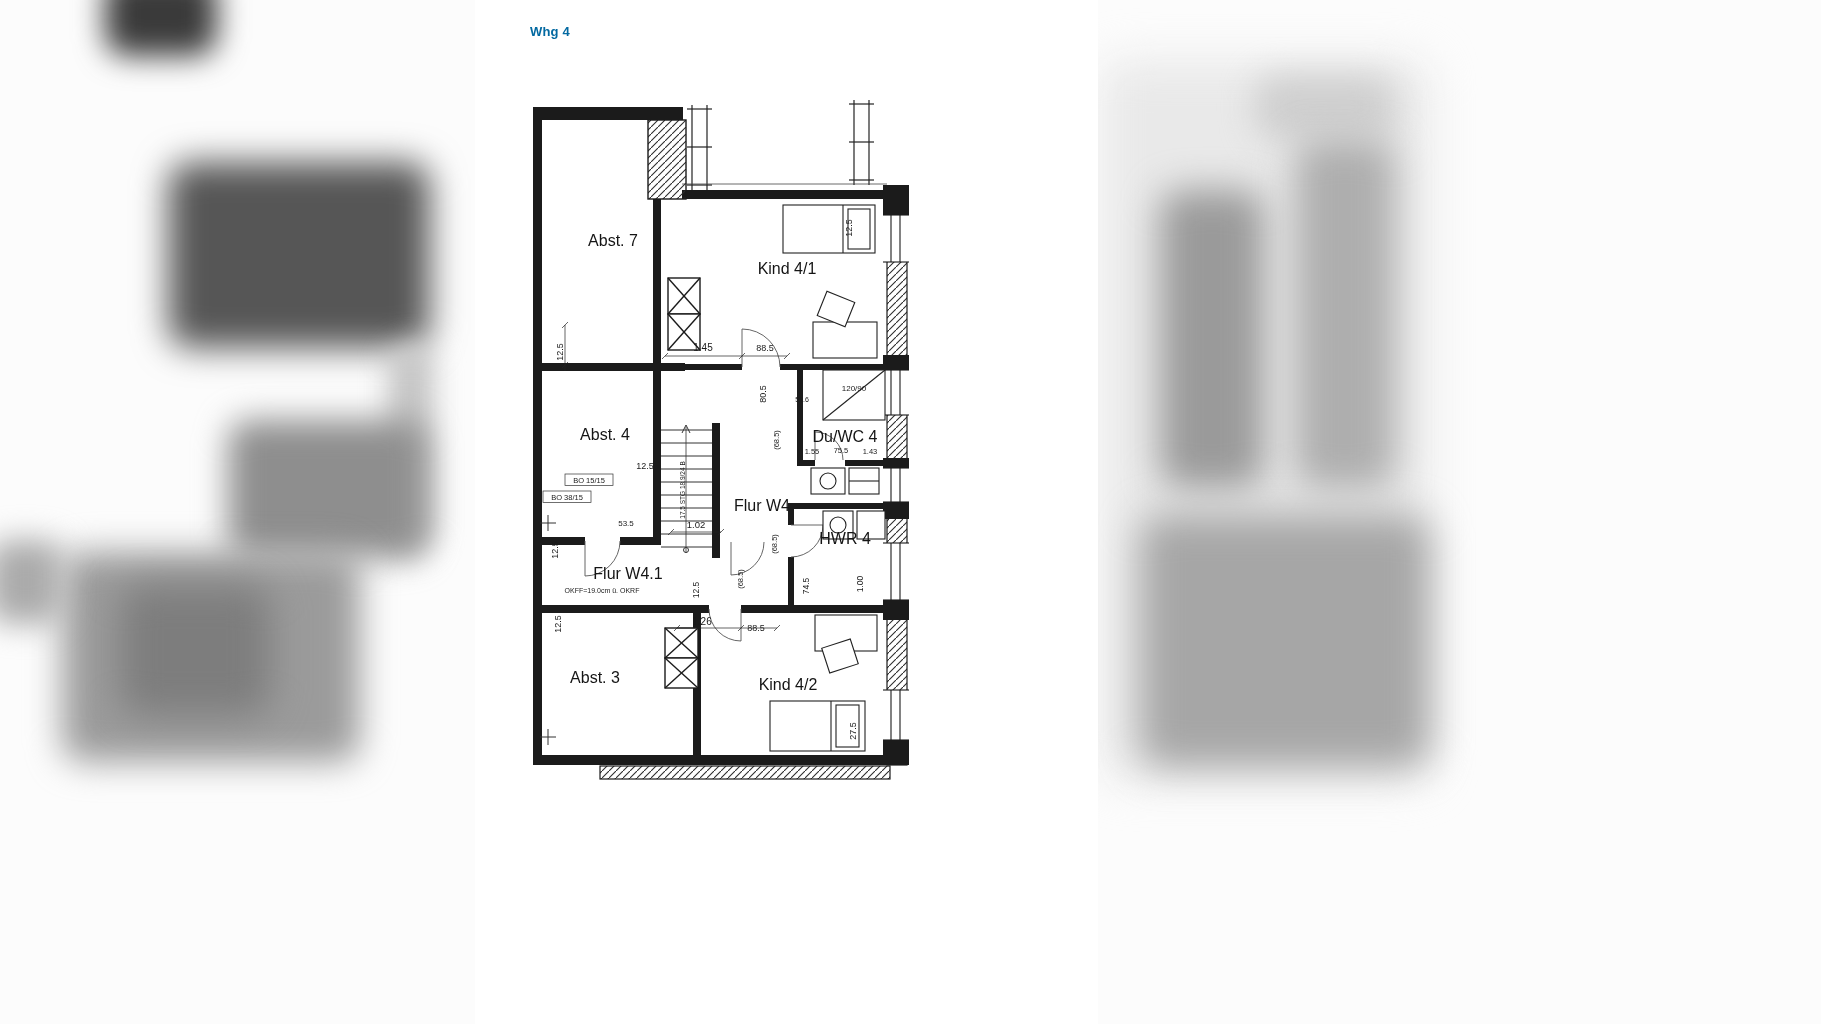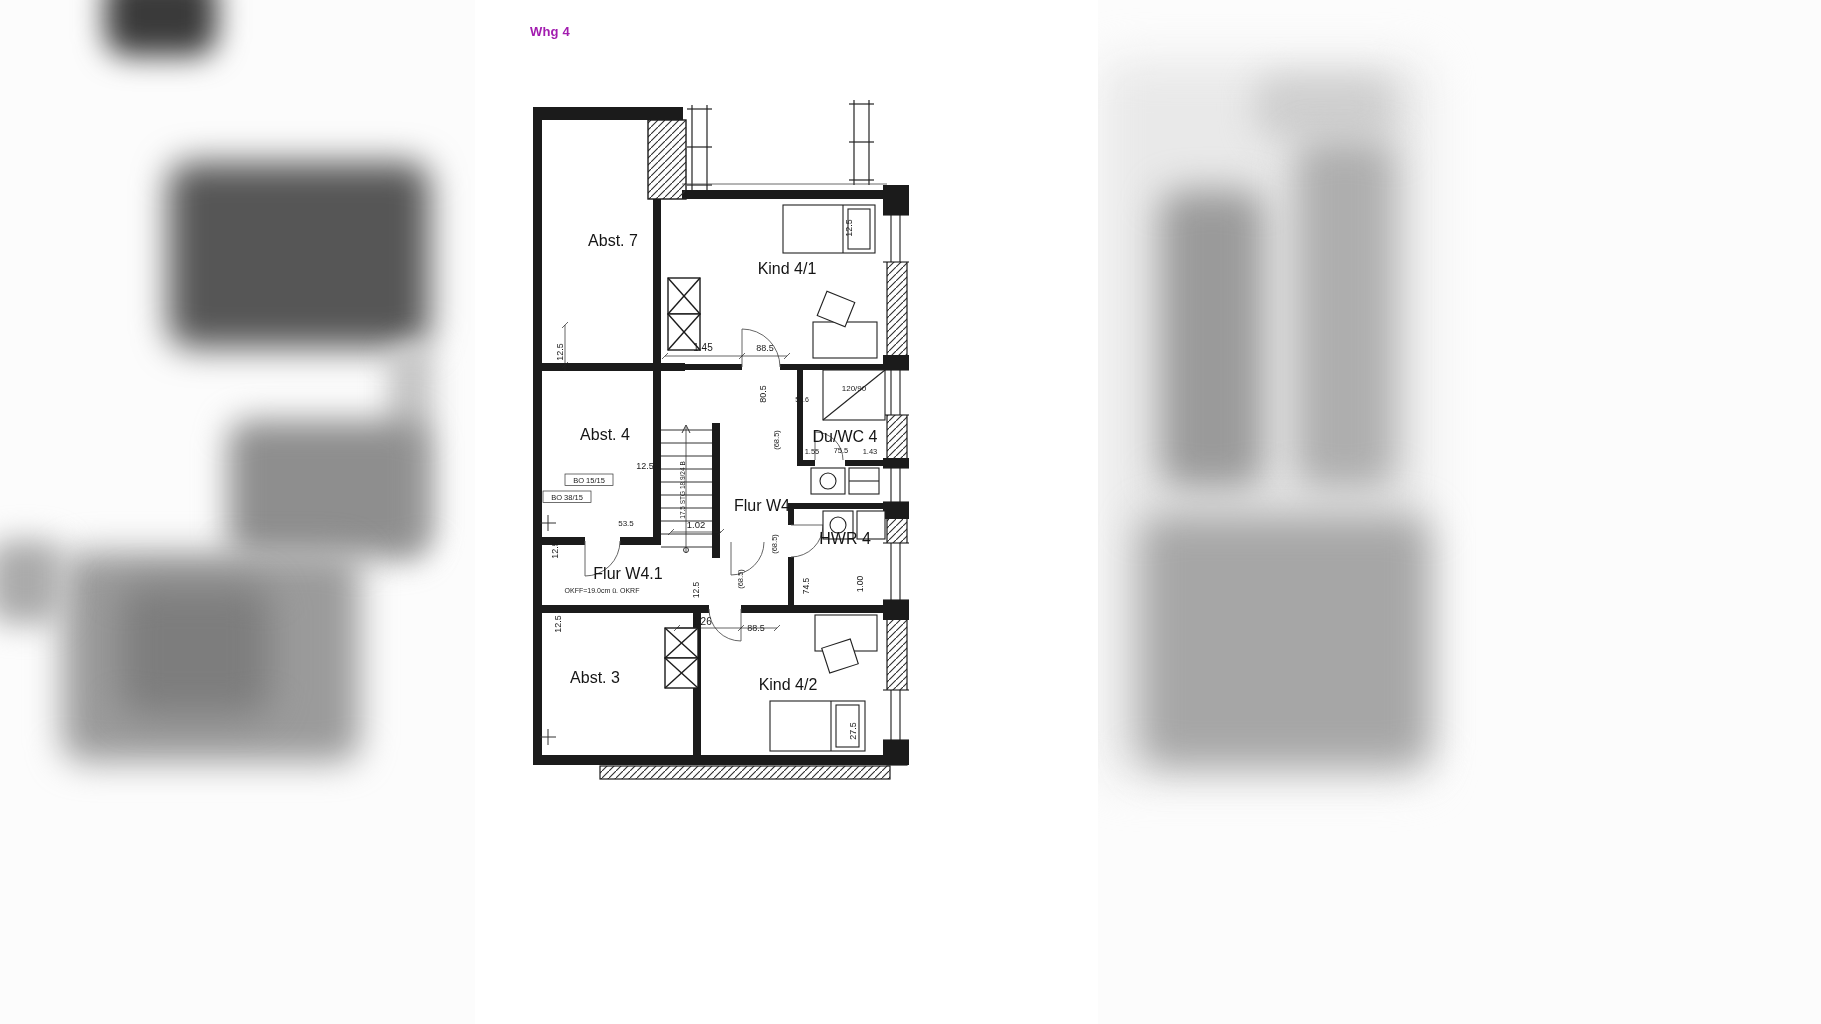--- a/index.html
+++ b/index.html
@@ -9,21 +9,21 @@
     background:#fcfcfc; overflow:hidden;
     font-family:"Liberation Sans", sans-serif;
   }
   .blob { position:absolute; border-radius:22px; }
   .page-panel {
     position:absolute; left:475px; top:0; width:623px; height:1024px;
     background:#ffffff;
   }
   .plan-title {
     position:absolute; left:55px; top:24px;
-    font-size:13px; font-weight:bold; color:#a21caf; letter-spacing:.2px;
+    font-size:13px; font-weight:bold; color:#0369a1; letter-spacing:.2px;
   }
   .plan-svg { position:absolute; left:50px; top:85px; }
   svg text { font-family:"Liberation Sans", sans-serif; fill:#0e0e0e; }
   .room { font-size:16px; fill:#151515; }
   .dim  { fill:#1a1a1a; }
 </style>
 </head>
 <body>
 
 <div class="screen">

